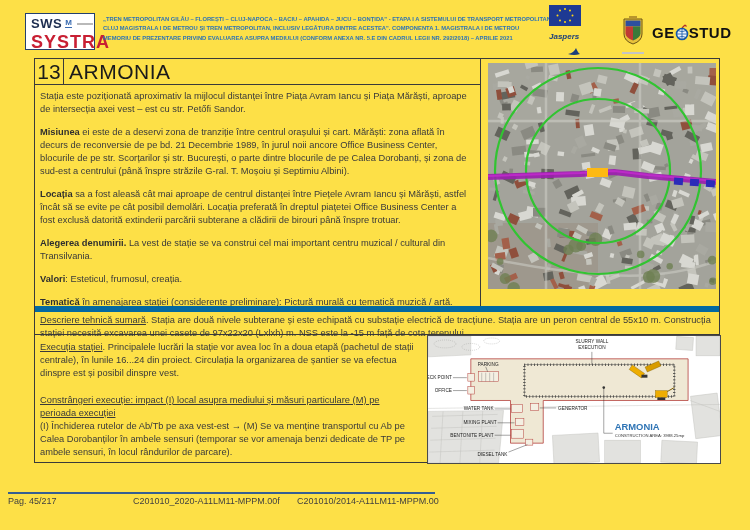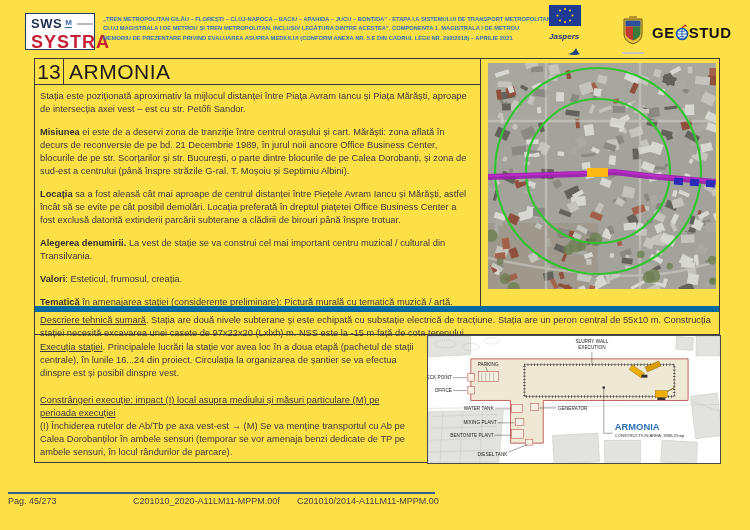--- a/index.html
+++ b/index.html
@@ -519,17 +519,17 @@
           <text x="160" y="241" text-anchor="end">DIESEL TANK</text>
           <text x="262" y="149">GENERATOR</text>
         </g>
         <text x="376" y="190" font-family="Liberation Sans, sans-serif" font-size="19" font-weight="bold" fill="#2e74b5">ARMONIA</text>
         <text x="376" y="203" font-family="Liberation Sans, sans-serif" font-size="8.5" fill="#333">CONSTRUCTION AREA: 3988.25mp</text>
       </svg>
     </div>
   </div>
 
   <div class="footer-rule"></div>
-  <div class="foot-txt" style="left:8px;">Pag. 45/273</div>
+  <div class="foot-txt" style="left:8px;">Pag. 45/217</div>
   <div class="foot-txt" style="left:133px;">C201010_2020-A11LM11-MPPM.00f</div>
   <div class="foot-txt" style="left:297px;">C201010/2014-A11LM11-MPPM.00</div>
 
 </div>
 
 </body></html>

